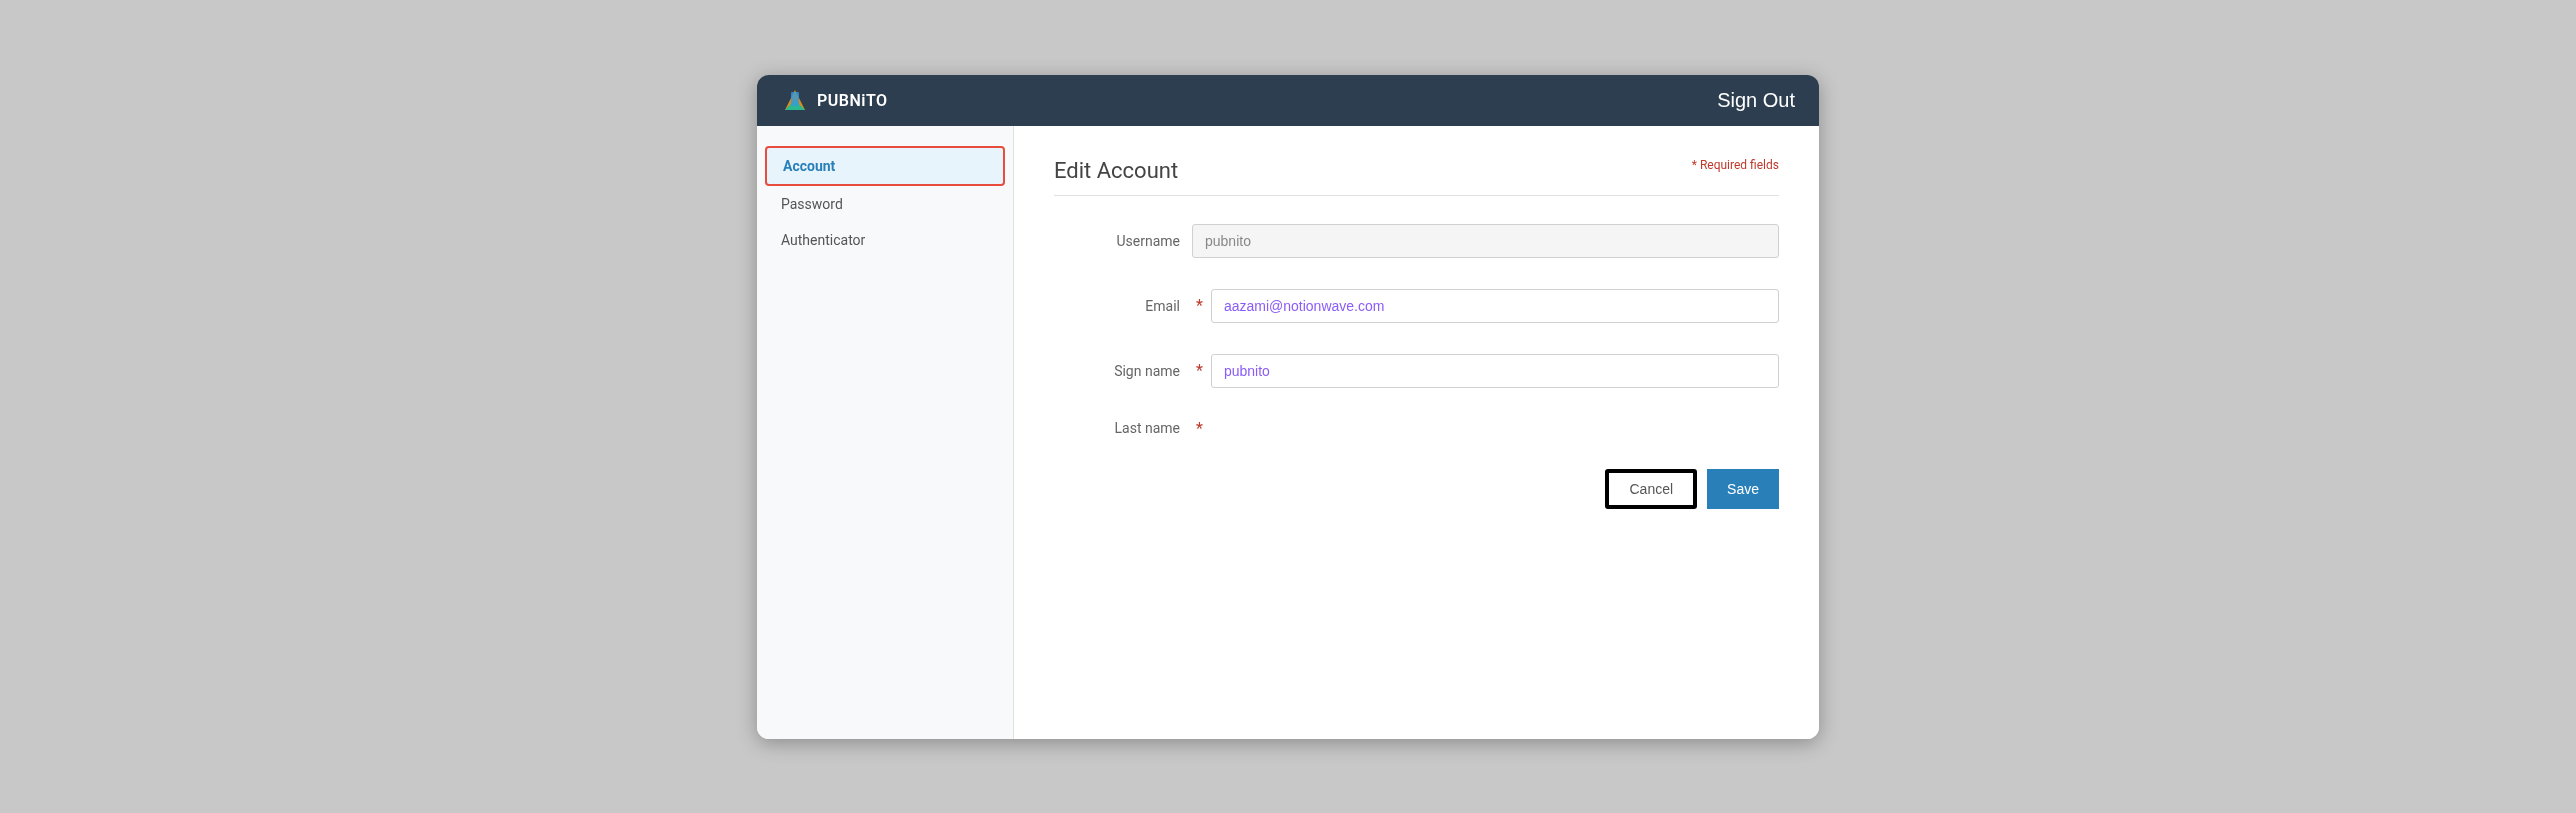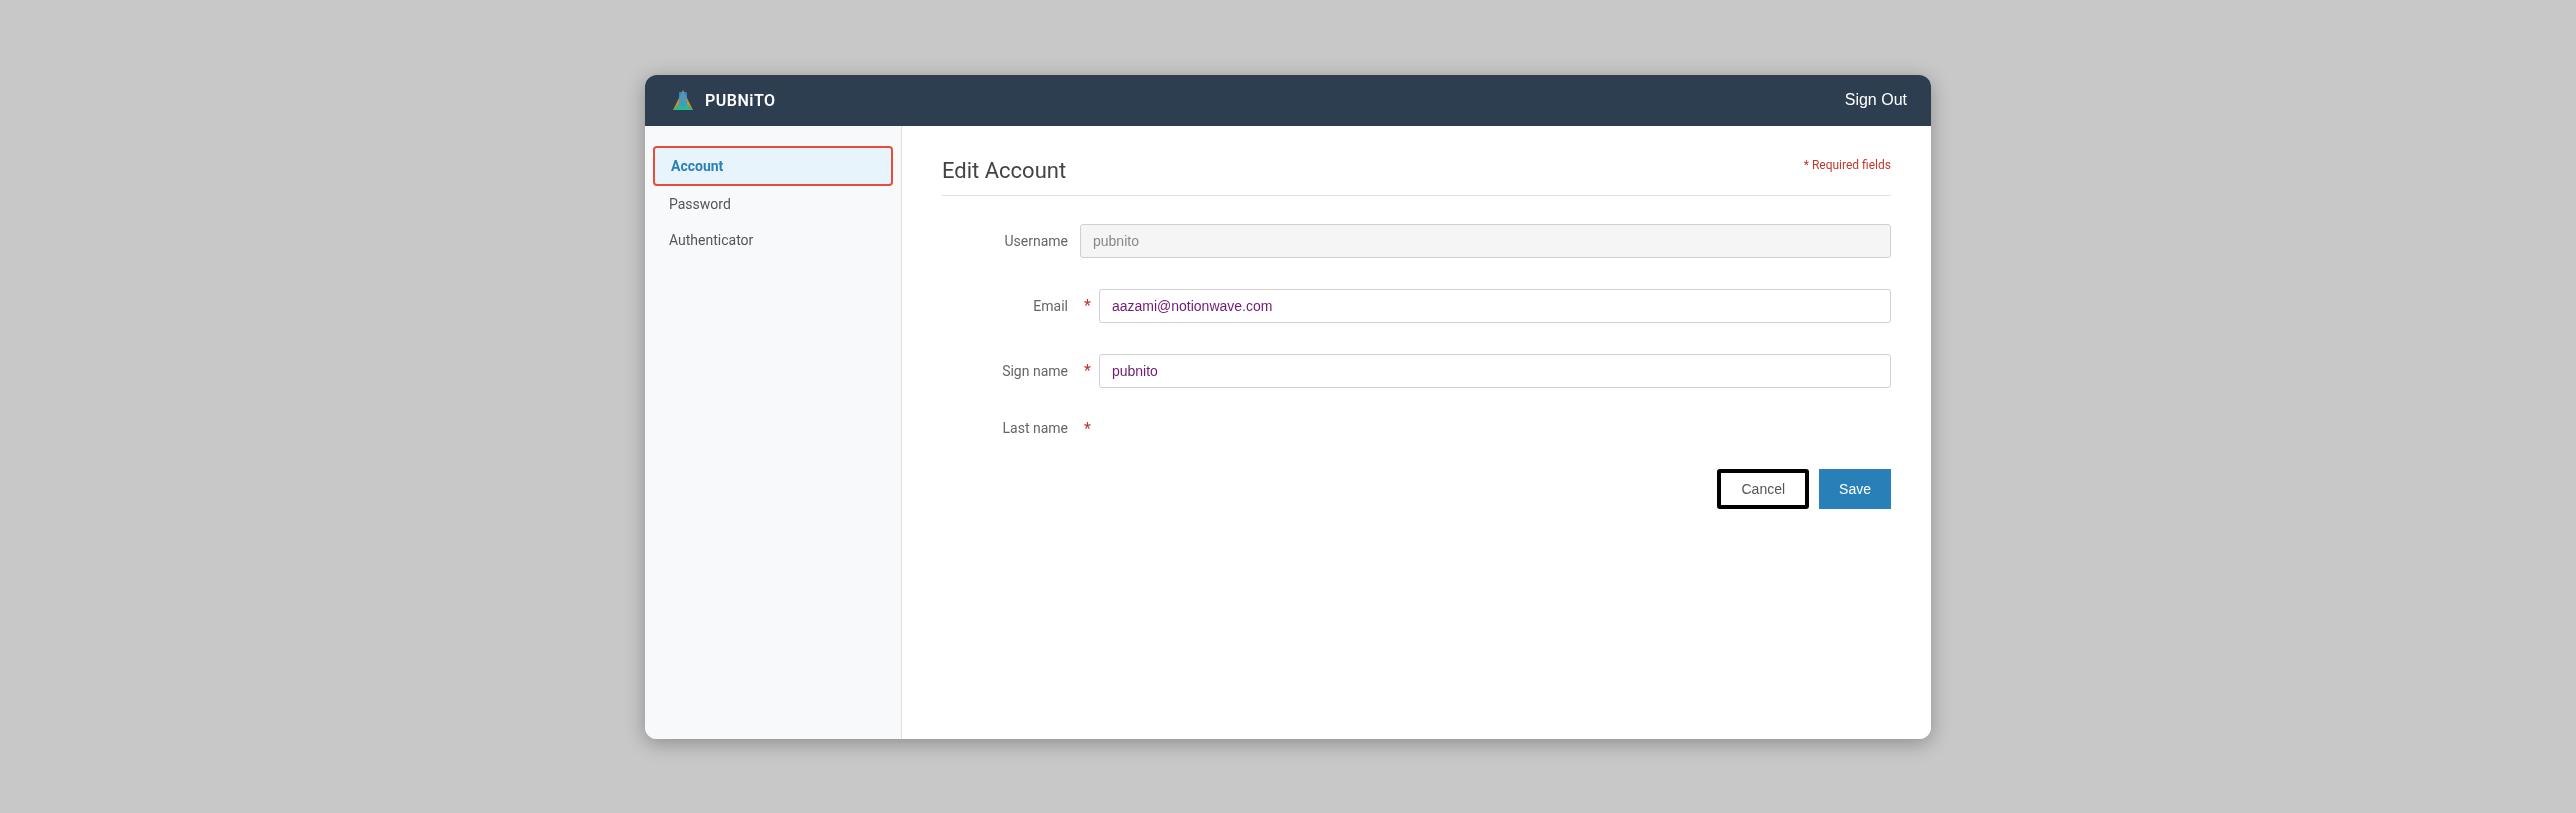--- a/index.html
+++ b/index.html
@@ -11,21 +11,21 @@
     body {
       background: #c8c8c8;
       display: flex;
       align-items: center;
       justify-content: center;
       min-height: 100vh;
       font-family: -apple-system, BlinkMacSystemFont, 'Segoe UI', Roboto, sans-serif;
     }
 
     .app-window {
-      width: 1286px;
+      width: 1062px;
       border-radius: 12px;
       overflow: hidden;
       box-shadow: 0 4px 20px rgba(0,0,0,0.3);
     }
 
     .top-bar {
       background: #2c3e50;
       display: flex;
       align-items: center;
       justify-content: space-between;
@@ -46,21 +46,21 @@
 
     .logo-text {
       color: #ffffff;
       font-size: 16px;
       font-weight: 600;
       letter-spacing: 0.5px;
     }
 
     .sign-out-btn {
       color: #ffffff;
-      font-size: 16px;
+      font-size: 20px;
       background: none;
       border: none;
       cursor: pointer;
     }
 
     .main-area {
       display: flex;
       background: #f0f0f0;
       min-height: 613px;
     }
@@ -139,21 +139,21 @@
       margin-left: 4px;
       margin-right: 8px;
     }
 
     .form-input {
       flex: 1;
       padding: 8px 12px;
       font-size: 14px;
       border: 1px solid #d0d0d0;
       border-radius: 3px;
-      color: #701a75;
+      color: #8b5cf6;
       outline: none;
     }
 
     .form-input.disabled {
       background: #f5f5f5;
       color: #888;
     }
 
     .form-actions {
       display: flex;

